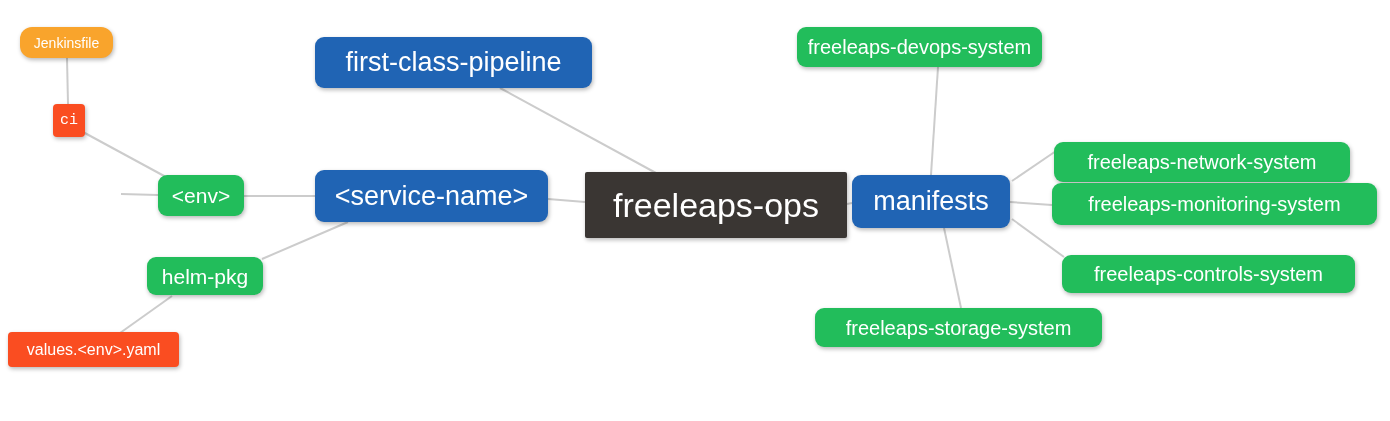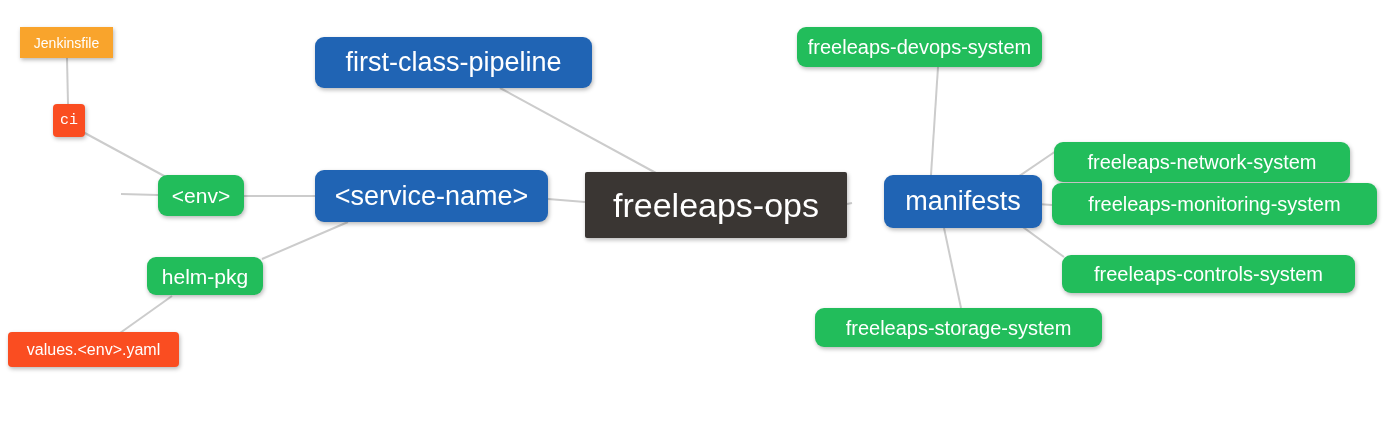--- a/index.html
+++ b/index.html
@@ -34,21 +34,21 @@
     box-shadow: 1px 2px 4px rgba(0,0,0,0.28);
     cursor: default;
     box-sizing: border-box;
     line-height: 1;
     user-select: none;
   }
   .role-root  { background: var(--root-bg);  border-radius: 2px; }
   .role-branch{ background: var(--branch-bg); }
   .role-green { background: var(--green-bg); }
   .role-red   { background: var(--red-bg);   border-radius: 4px; }
-  .role-amber { background: var(--amber-bg); border-radius: 0; }
+  .role-amber { background: var(--amber-bg); border-radius: 12px; }
 </style>
 </head>
 <body>
 
 <div class="canvas">
   <svg class="edge-layer" width="1390" height="421" viewBox="0 0 1390 421" xmlns="http://www.w3.org/2000/svg">
       <line x1="67" y1="58" x2="68" y2="104" stroke="#cccccc" stroke-width="2"></line>
       <line x1="83" y1="132" x2="166" y2="177" stroke="#cccccc" stroke-width="2"></line>
       <line x1="121" y1="194" x2="158" y2="195" stroke="#cccccc" stroke-width="2"></line>
       <line x1="244" y1="196" x2="315" y2="196" stroke="#cccccc" stroke-width="2"></line>
@@ -65,19 +65,19 @@
     </svg>
 
 <div class="node role-amber" style="left: 20px; top: 27px; width: 93px; height: 31px; font-size: 14px; color: rgb(255, 255, 255);">Jenkinsfile</div>
     <div class="node role-red" style="left: 53px; top: 104px; width: 32px; height: 33px; font-size: 15px; color: rgb(255, 255, 255); font-family: Liberation Mono, monospace;">ci</div>
     <div class="node role-green" style="left: 158px; top: 175px; width: 86px; height: 41px; font-size: 21px; color: rgb(255, 255, 255);">&lt;env&gt;</div>
     <div class="node role-green" style="left: 147px; top: 257px; width: 116px; height: 38px; font-size: 21px; color: rgb(255, 255, 255);">helm-pkg</div>
     <div class="node role-red" style="left: 8px; top: 332px; width: 171px; height: 35px; font-size: 16px; color: rgb(255, 255, 255);">values.&lt;env&gt;.yaml</div>
     <div class="node role-branch" style="left: 315px; top: 37px; width: 277px; height: 51px; font-size: 27px; color: rgb(255, 255, 255);">first-class-pipeline</div>
     <div class="node role-branch" style="left: 315px; top: 170px; width: 233px; height: 52px; font-size: 27px; color: rgb(255, 255, 255);">&lt;service-name&gt;</div>
     <div class="node role-root" style="left: 585px; top: 172px; width: 262px; height: 66px; font-size: 34px; color: rgb(255, 255, 255);">freeleaps-ops</div>
-    <div class="node role-branch" style="left: 852px; top: 175px; width: 158px; height: 53px; font-size: 27px; color: rgb(255, 255, 255); margin-left: 32px;">manifests</div>
+    <div class="node role-branch" style="left: 852px; top: 175px; width: 158px; height: 53px; font-size: 27px; color: rgb(255, 255, 255);">manifests</div>
     <div class="node role-green" style="left: 797px; top: 27px; width: 245px; height: 40px; font-size: 20px; color: rgb(255, 255, 255);">freeleaps-devops-system</div>
     <div class="node role-green" style="left: 1054px; top: 110px; width: 296px; height: 40px; font-size: 20px; color: rgb(255, 255, 255); margin-top: 32px;">freeleaps-network-system</div>
     <div class="node role-green" style="left: 1052px; top: 183px; width: 325px; height: 42px; font-size: 20px; color: rgb(255, 255, 255);">freeleaps-monitoring-system</div>
     <div class="node role-green" style="left: 1062px; top: 255px; width: 293px; height: 38px; font-size: 20px; color: rgb(255, 255, 255);">freeleaps-controls-system</div>
     <div class="node role-green" style="left: 815px; top: 308px; width: 287px; height: 39px; font-size: 20px; color: rgb(255, 255, 255);">freeleaps-storage-system</div>
   </div>
 
 </body></html>

